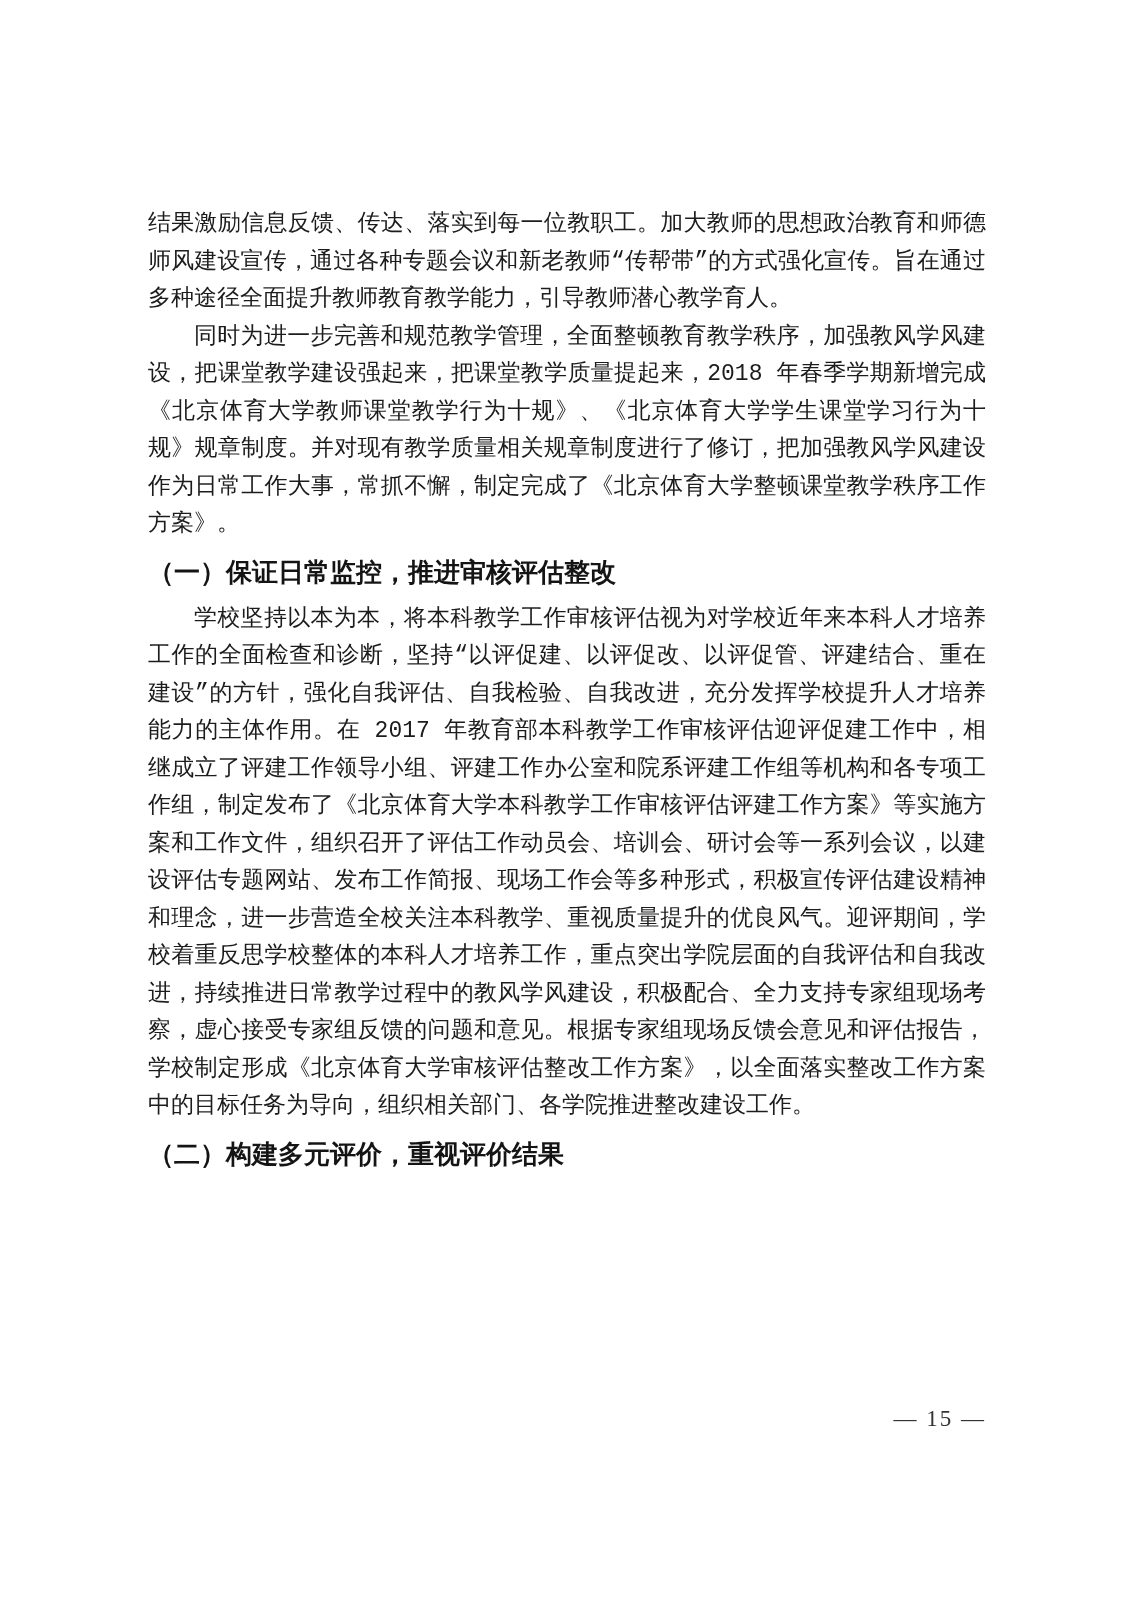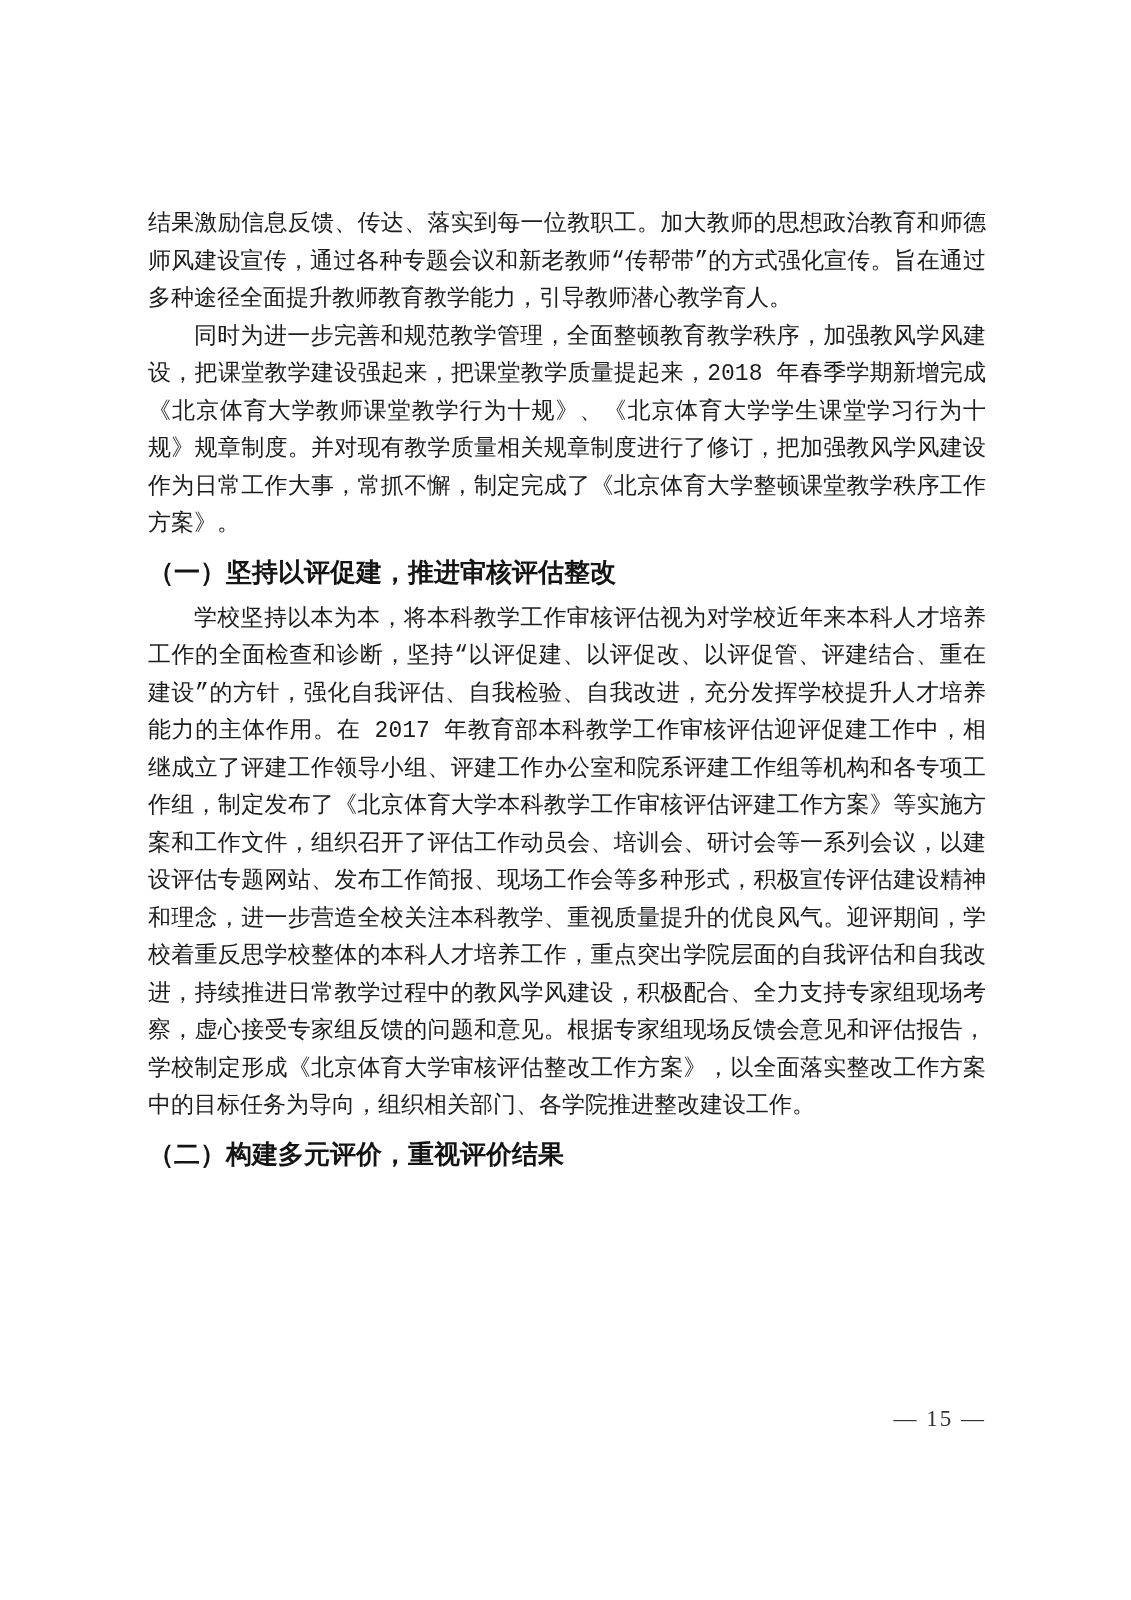--- a/index.html
+++ b/index.html
@@ -65,21 +65,21 @@
 
 <div class="page">
   <div class="content">
 
     <p class="body-para">结果激励信息反馈、传达、落实到每一位教职工。加大教师的思想政治教育和师德师风建设宣传，通过各种专题会议和新老教师“传帮带”的方式强化宣传。旨在通过多种途径全面提升教师教育教学能力，引导教师潜心教学育人。</p>
 
     <p class="body-para indent">同时为进一步完善和规范教学管理，全面整顿教育教学秩序，加强教风学风建设，把课堂教学建设强起来，把课堂教学质量提起来，2018 年春季学期新增完成《北京体育大学教师课堂教学行为十规》、《北京体育大学学生课堂学习行为十规》规章制度。并对现有教学质量相关规章制度进行了修订，把加强教风学风建设作为日常工作大事，常抓不懈，制定完成了《北京体育大学整顿课堂教学秩序工作方案》。</p>
 
 
 
-    <h2 class="sub-heading">（一）坚持以评促建，推进审核评估整改</h2>
+    <h2 class="sub-heading">（一）保证日常监控，推进审核评估整改</h2>
 
     <p class="body-para indent">学校坚持以本为本，将本科教学工作审核评估视为对学校近年来本科人才培养工作的全面检查和诊断，坚持“以评促建、以评促改、以评促管、评建结合、重在建设”的方针，强化自我评估、自我检验、自我改进，充分发挥学校提升人才培养能力的主体作用。在 2017 年教育部本科教学工作审核评估迎评促建工作中，相继成立了评建工作领导小组、评建工作办公室和院系评建工作组等机构和各专项工作组，制定发布了《北京体育大学本科教学工作审核评估评建工作方案》等实施方案和工作文件，组织召开了评估工作动员会、培训会、研讨会等一系列会议，以建设评估专题网站、发布工作简报、现场工作会等多种形式，积极宣传评估建设精神和理念，进一步营造全校关注本科教学、重视质量提升的优良风气。迎评期间，学校着重反思学校整体的本科人才培养工作，重点突出学院层面的自我评估和自我改进，持续推进日常教学过程中的教风学风建设，积极配合、全力支持专家组现场考察，虚心接受专家组反馈的问题和意见。根据专家组现场反馈会意见和评估报告，学校制定形成《北京体育大学审核评估整改工作方案》，以全面落实整改工作方案中的目标任务为导向，组织相关部门、各学院推进整改建设工作。</p>
 
     <h2 class="sub-heading">（二）构建多元评价，重视评价结果</h2>
 
   </div>
 
   <div class="footer">
     <span class="page-number">— 15 —</span>
   </div>

